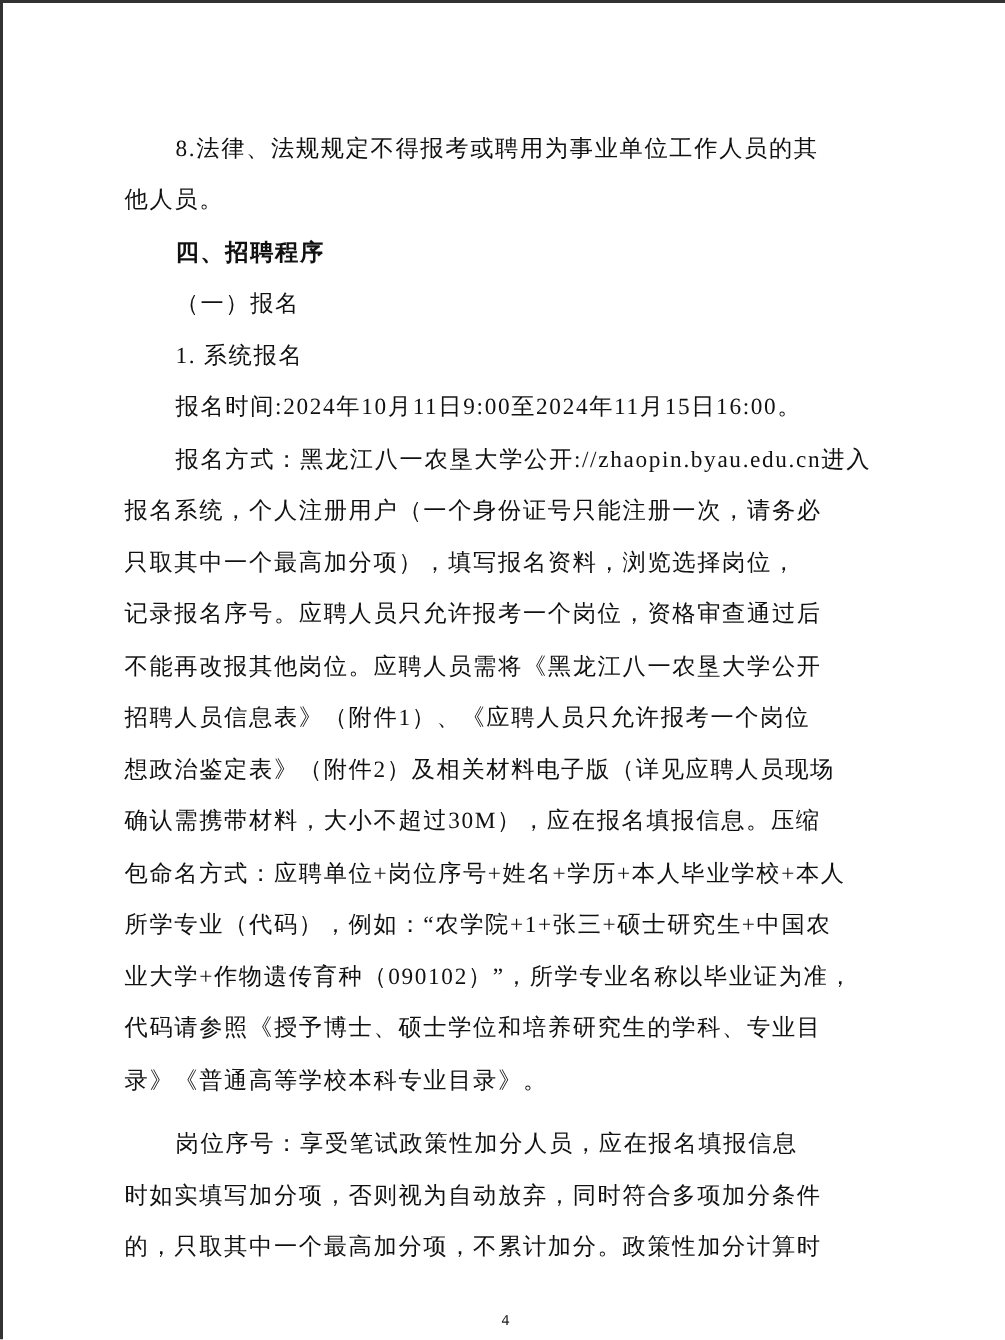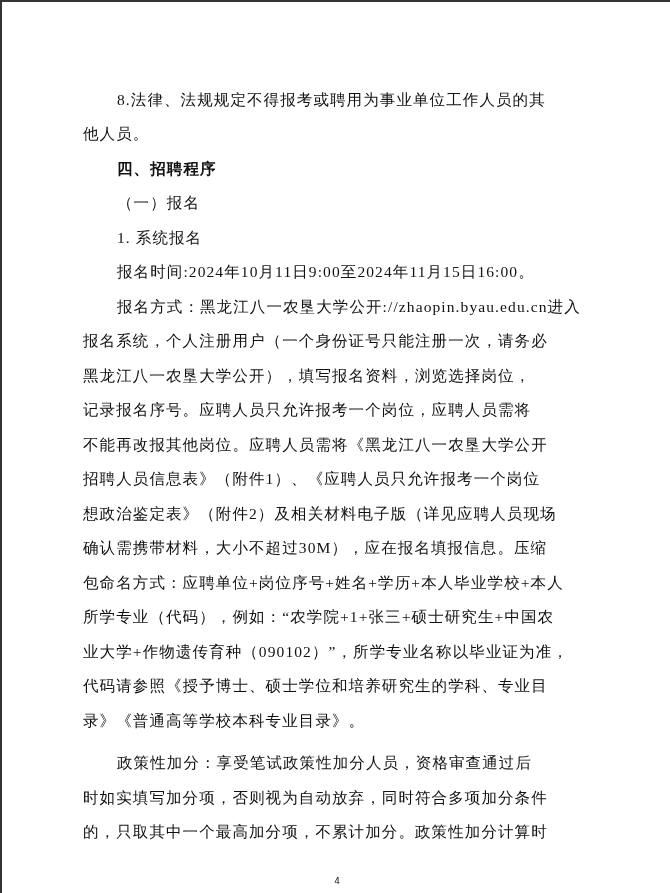--- a/index.html
+++ b/index.html
@@ -33,29 +33,29 @@
 
 <div class="page">
   <div class="line indent" style="top:0px">8.法律、法规规定不得报考或聘用为事业单位工作人员的其</div>
   <div class="line" style="top:34px">他人员。</div>
   <div class="line indent bold" style="top:69px">四、招聘程序</div>
   <div class="line indent" style="top:103px">（一）报名</div>
   <div class="line indent" style="top:138px">1. 系统报名</div>
   <div class="line indent" style="top:172px">报名时间:2024年10月11日9:00至2024年11月15日16:00。</div>
   <div class="line indent" style="top:207px">报名方式：黑龙江八一农垦大学公开://zhaopin.byau.edu.cn进入</div>
   <div class="line" style="top:241px">报名系统，个人注册用户（一个身份证号只能注册一次，请务必</div>
-  <div class="line" style="top:276px">黑龙江八一农垦大学公开），填写报名资料，浏览选择岗位，</div>
-  <div class="line" style="top:310px">记录报名序号。应聘人员只允许报考一个岗位，应聘人员需将</div>
+  <div class="line" style="top:276px">只取其中一个最高加分项），填写报名资料，浏览选择岗位，</div>
+  <div class="line" style="top:310px">记录报名序号。应聘人员只允许报考一个岗位，资格审查通过后</div>
   <div class="line" style="top:345px">不能再改报其他岗位。应聘人员需将《黑龙江八一农垦大学公开</div>
   <div class="line" style="top:379px">招聘人员信息表》（附件1）、《应聘人员只允许报考一个岗位</div>
   <div class="line" style="top:414px">想政治鉴定表》（附件2）及相关材料电子版（详见应聘人员现场</div>
   <div class="line" style="top:448px">确认需携带材料，大小不超过30M），应在报名填报信息。压缩</div>
   <div class="line" style="top:483px">包命名方式：应聘单位+岗位序号+姓名+学历+本人毕业学校+本人</div>
   <div class="line" style="top:517px">所学专业（代码），例如：“农学院+1+张三+硕士研究生+中国农</div>
   <div class="line" style="top:552px">业大学+作物遗传育种（090102）”，所学专业名称以毕业证为准，</div>
   <div class="line" style="top:586px">代码请参照《授予博士、硕士学位和培养研究生的学科、专业目</div>
   <div class="line" style="top:621px">录》《普通高等学校本科专业目录》。</div>
-  <div class="line indent" style="top:663px">政策性加分：享受笔试政策性加分人员，资格审查通过后</div>
+  <div class="line indent" style="top:663px">岗位序号：享受笔试政策性加分人员，应在报名填报信息</div>
   <div class="line" style="top:698px">时如实填写加分项，否则视为自动放弃，同时符合多项加分条件</div>
   <div class="line" style="top:732px">的，只取其中一个最高加分项，不累计加分。政策性加分计算时</div>
 </div>
 
 <div class="pagenum">4</div>
 
 </body></html>

